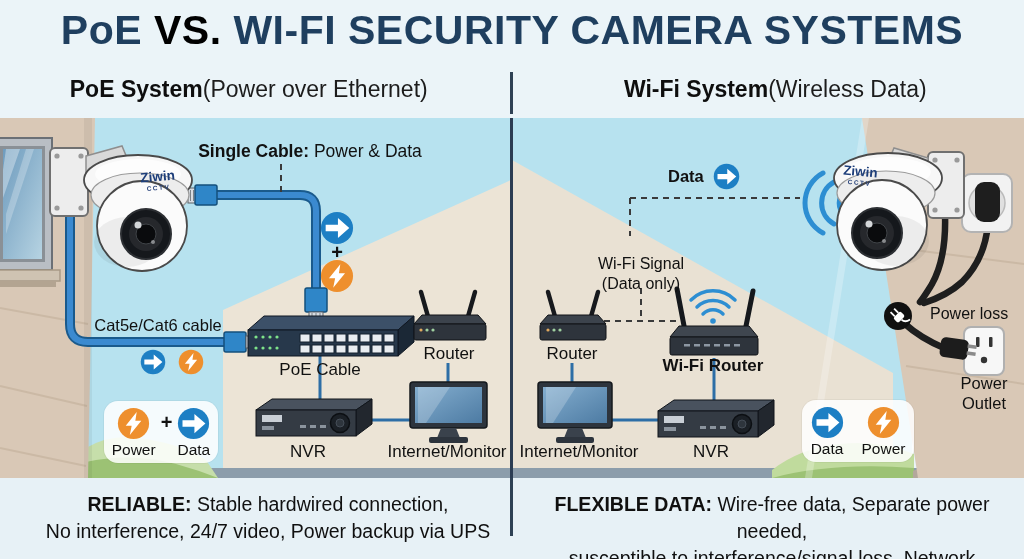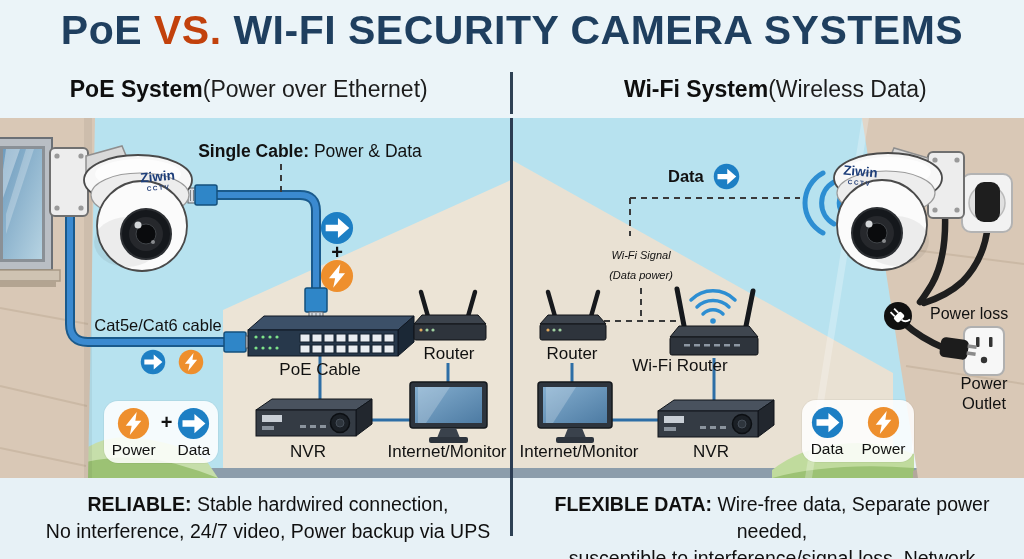--- a/index.html
+++ b/index.html
@@ -2,21 +2,21 @@
 <html><head>
 <meta charset="utf-8">
 <style>
   * { margin:0; padding:0; box-sizing:border-box; }
   body { font-family:"Liberation Sans", sans-serif; }
   .page { position:relative; width:1024px; height:559px; background:#ebf4f8; overflow:hidden; }
 
   
   .hdr { height:60px; display:flex; align-items:center; justify-content:center; }
   .hdr .title { font-size:41px; font-weight:700; letter-spacing:.5px; color:#1f3f5f; white-space:nowrap; }
-  .hdr .vs { color:#c2410c; }
+  .hdr .vs { color:#000000; }
 
   
   .subhdr { position:relative; height:58px; display:flex;gap:29px; }
   .subhdr .cell { width:512px; display:flex; align-items:center; justify-content:center; font-size:23px; color:#1c1c1c; white-space:nowrap; }
   .subhdr .b { font-weight:700; color:#0e0e0e; }
   .subtick { position:absolute; left:510px; top:12px; width:3px; height:42px; background:#2e4154; }
 
   
   .scene { position:relative; width:912px; height:360px; background:#b7e2ef; }
   .scene svg.art { position:absolute; left:0; top:0; }
@@ -432,27 +432,27 @@
       <div class="sub">CCTV</div>
     </div>
 
     <div class="rowico" style="left:668px; top:45px; gap:9px;">
       <span class="lbl sb" style="position:static; font-size:16.5px;">Data</span>
       <svg class="ic" width="27" height="27">
           <use href="#sym-arrow"></use>
         </svg>
     </div>
 
-    <div class="lbl ctr" style="left:641px; top:128px; font-size:11px; line-height:19.5px;font-style:italic;">
+    <div class="lbl ctr" style="left:641px; top:136px; font-size:16px; line-height:19.5px;">
       <div>Wi-Fi Signal</div>
-      <div>(Data power)</div>
+      <div>(Data only)</div>
     </div>
 
     <div class="lbl ctr" style="left:572px; top:226px;">Router</div>
-    <div class="lbl ctr" style="left:680px; top:238px;">Wi-Fi Router</div>
+    <div class="lbl ctr" style="left:713px; top:238px;font-weight:bold;">Wi-Fi Router</div>
     <div class="lbl ctr" style="left:579px; top:324px;">Internet/Monitor</div>
     <div class="lbl ctr" style="left:711px; top:324px;">NVR</div>
 
     <div class="lbl" style="left:930px; top:187px; font-size:16px;">Power loss</div>
     <div class="lbl ctr" style="left:984px; top:256px; font-size:16.5px; line-height:19.5px;">
       <div>Power</div>
       <div>Outlet</div>
     </div>
 
     <div class="legend" style="left:802px; top:282px; width:112px; height:62px; gap:18px;">

